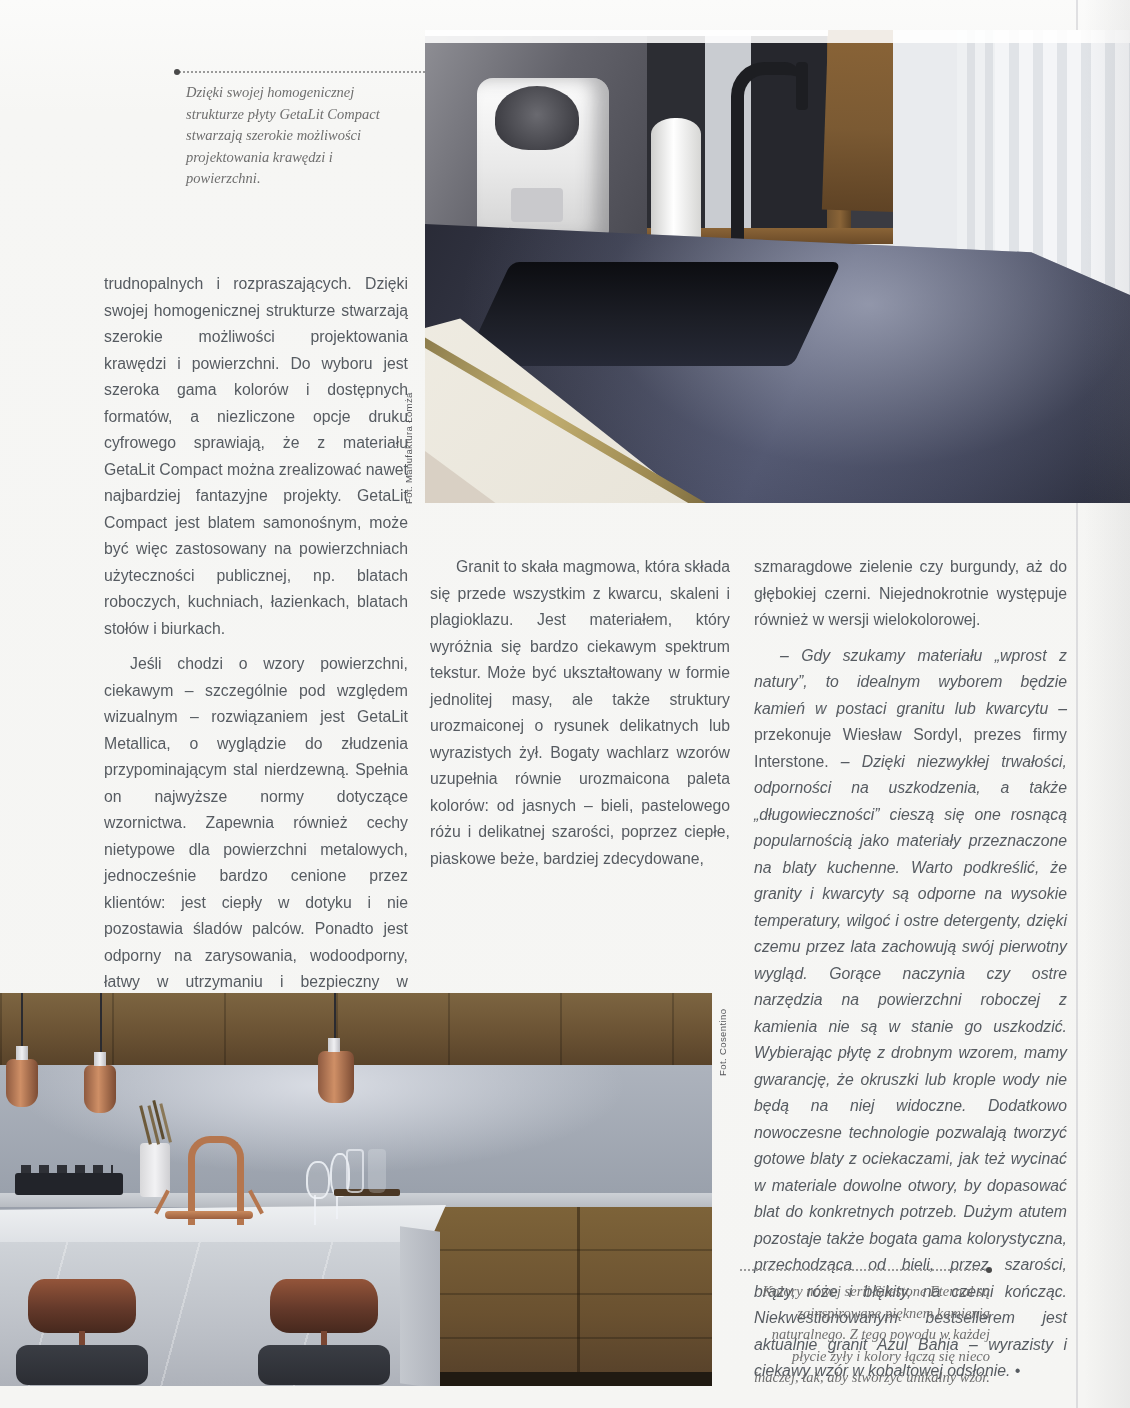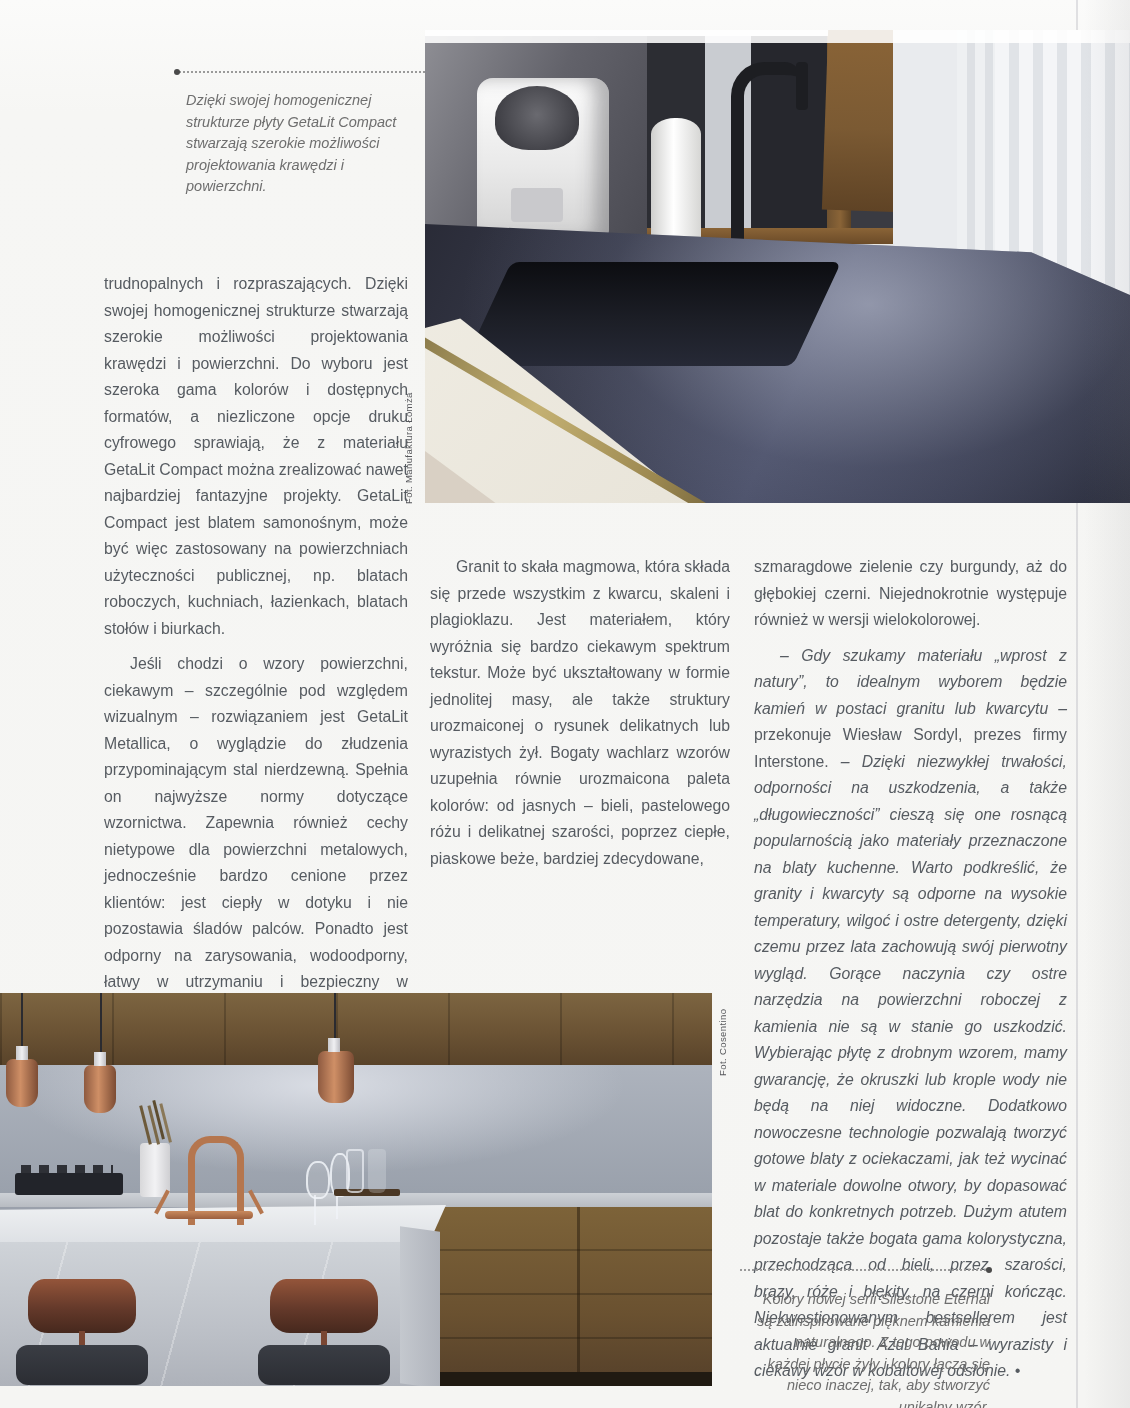--- a/index.html
+++ b/index.html
@@ -14,22 +14,22 @@
 
   
   .col{position:absolute;font-size:15.8px;line-height:26.5px;text-align:justify;}
   .p{margin:9px;}
   .indent{text-indent:26px;}
   .it{font-style:italic;}
   .heading{margin:14px 0 2px 0;font-weight:bold;font-size:16.5px;line-height:23px;
     letter-spacing:0.2px;color:var(--heading,#3e444b);text-align:left;}
 
   
-  .caption{position:absolute;font-family:Liberation Sans, sans-serif;font-style:italic;
-    font-size:14.5px;line-height:21.5px;color:var(--caption-text,#6e6e6e);margin-top:8px;}
+  .caption{position:absolute;font-family:Liberation Serif, serif;font-style:italic;
+    font-size:14.5px;line-height:21.5px;color:var(--caption-text,#6e6e6e);}
   .dotrule{position:absolute;height:0;border-top:2px dotted var(--dotted,#9a9a9a);}
   .dotrule .bullet{position:absolute;top:-4px;width:6px;height:6px;border-radius:50%;
     background:#4a4a4a;}
   .bullet-left{left:-2px;} .bullet-right{right:-2px;}
 
   
   .vcredit{position:absolute;writing-mode:vertical-rl;transform:rotate(180deg);
     font-size:9.5px;letter-spacing:0.4px;color:#55565a;white-space:nowrap;}
 
   

